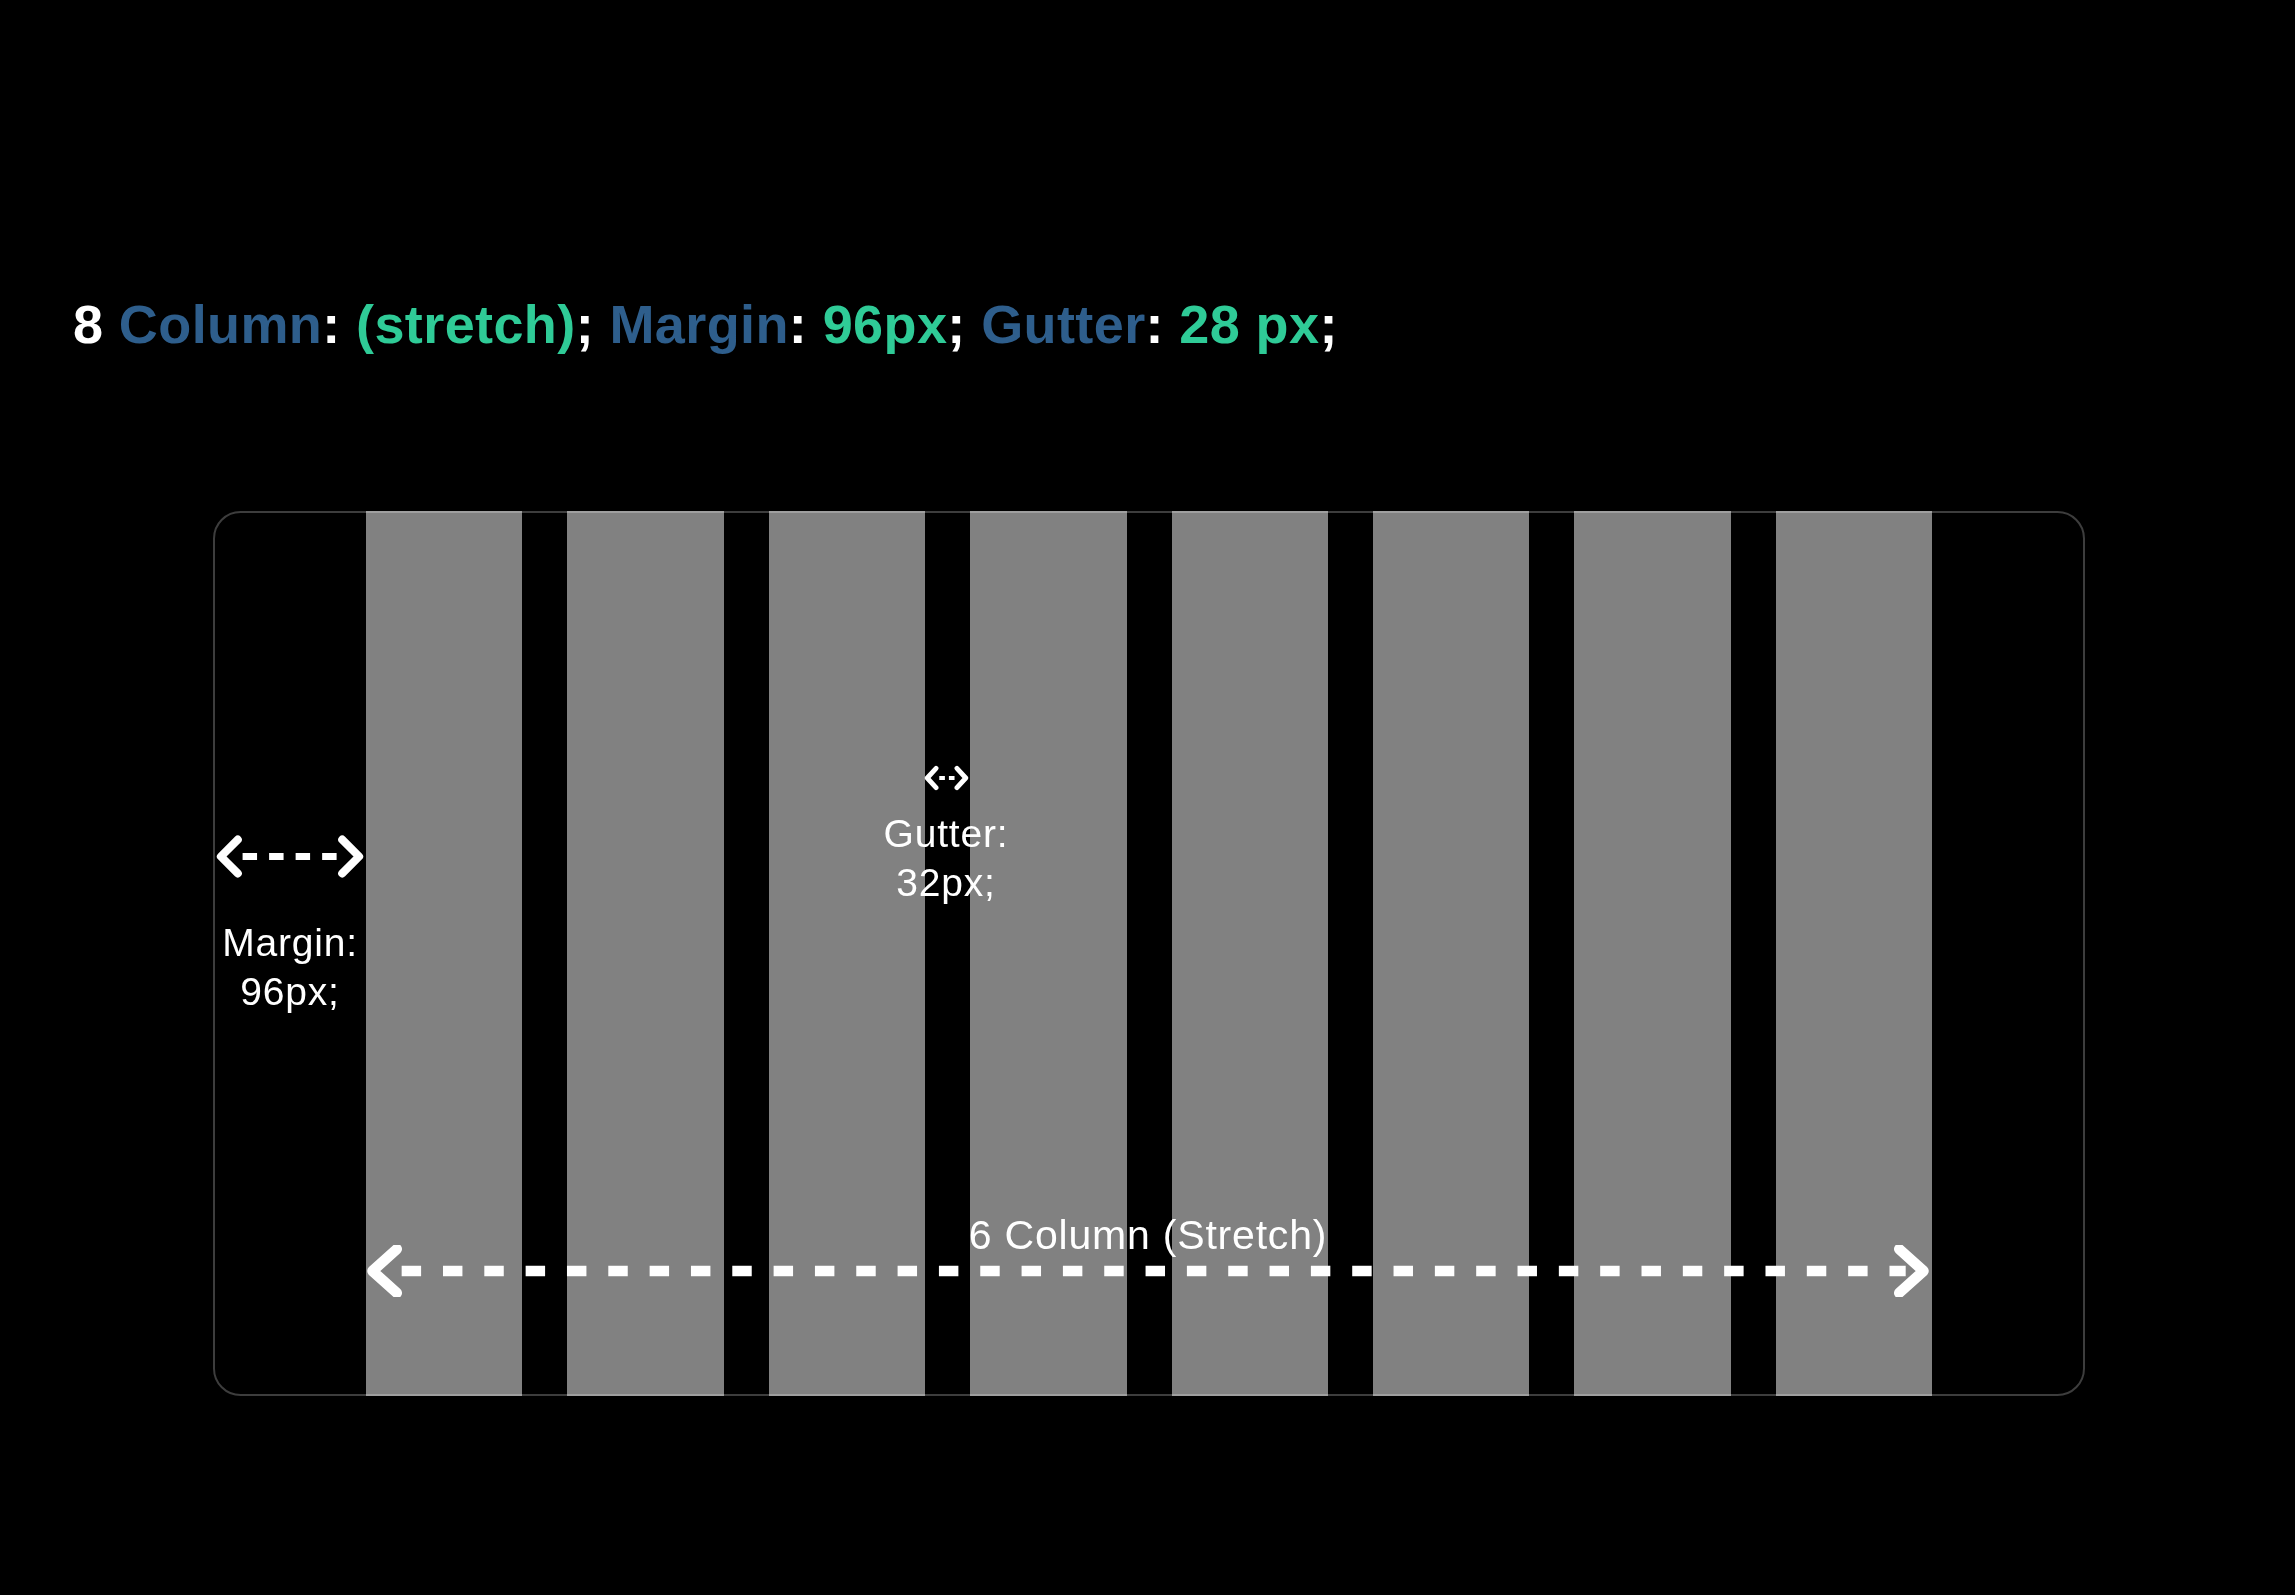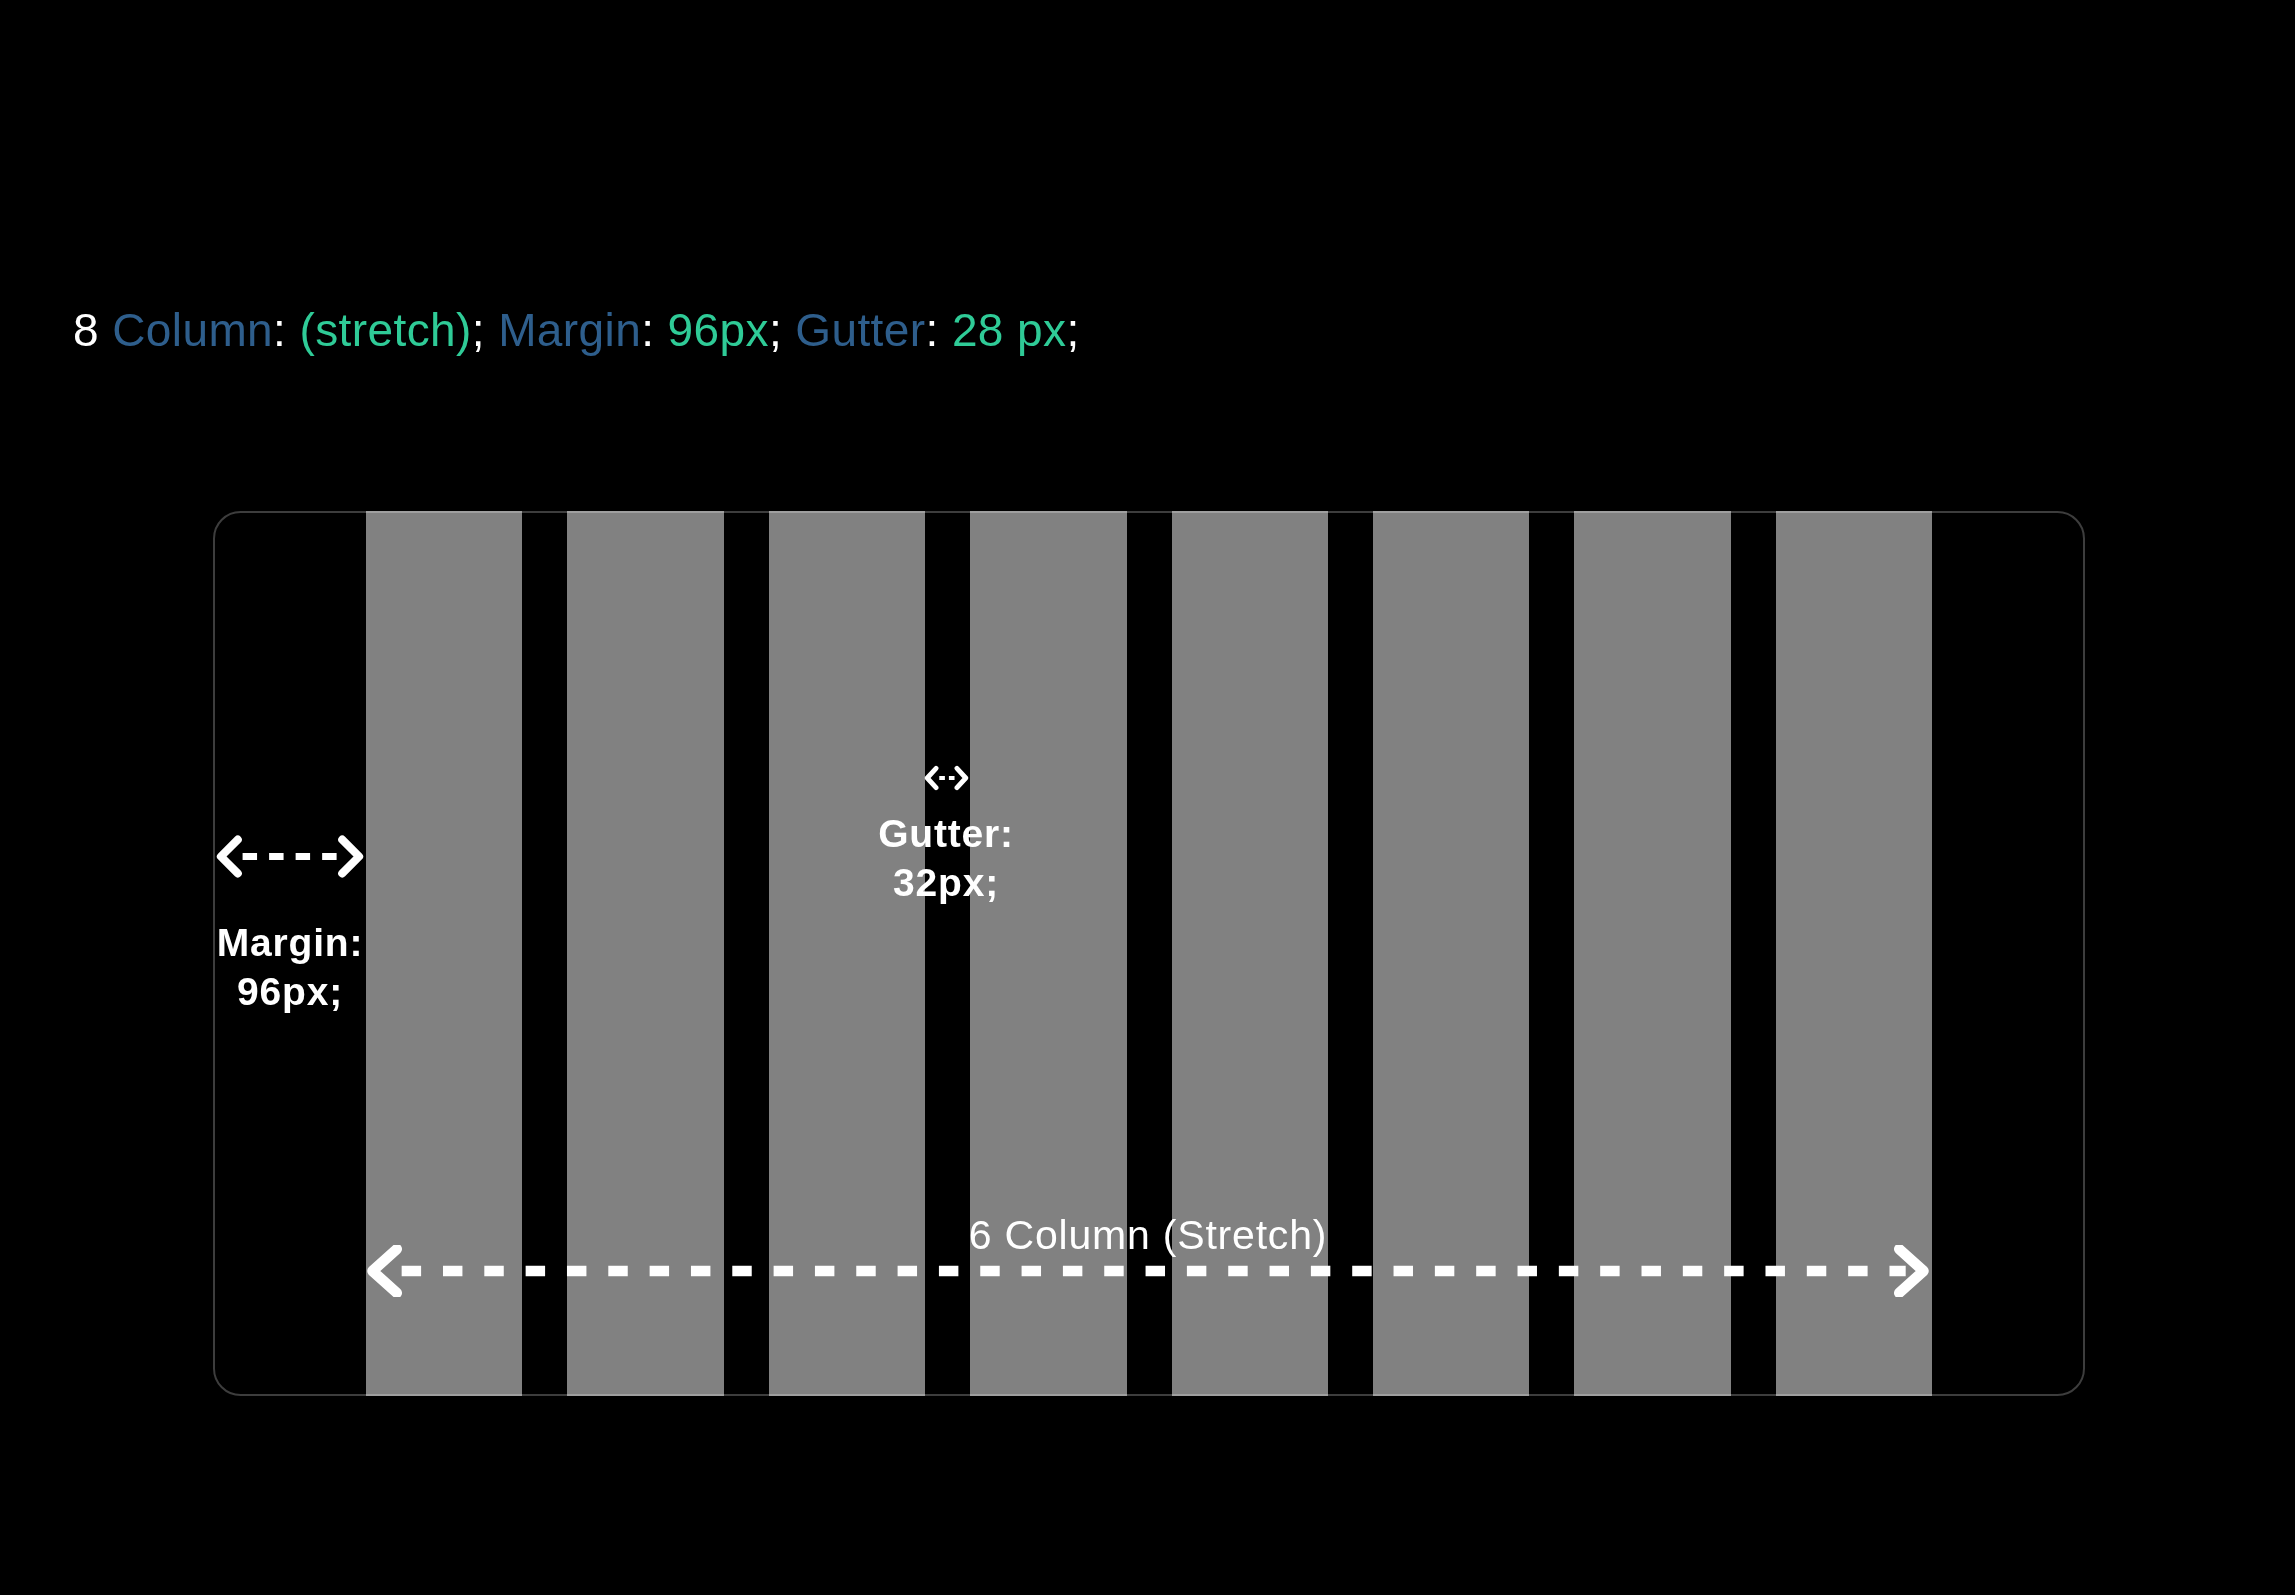--- a/index.html
+++ b/index.html
@@ -20,24 +20,24 @@
     font-size: 152px;
     font-weight: 300;
     letter-spacing: 6.5px;
     line-height: 1.15;
     color: var(--text, #ffffff);
     white-space: nowrap;
   }
   .spec {
     position: absolute;
     left: 73px;
-    top: 304px;
+    top: 293px;
     margin: 0;
-    font-size: 46px;
-    font-weight: 400;
+    font-size: 54px;
+    font-weight: 700;
     letter-spacing: 0.4px;
     line-height: 1.15;
     white-space: nowrap;
   }
   .seg-white { color: var(--text, #ffffff); }
   .seg-blue  { color: var(--label-blue, #2e5e8c); }
   .seg-green { color: var(--value-green, #2fcb97); }
 
   .grid-box {
     position: absolute;
@@ -64,21 +64,20 @@
     pointer-events: none;
   }
 
   .ann-label {
     font-size: 39px;
     line-height: 49px;
     letter-spacing: 0.8px;
     text-align: center;
     color: var(--text, #ffffff);
     white-space: nowrap;
-    font-weight: bold;
   }
 
   .margin-annotation {
     position: absolute;
     left: 0;
     top: 323px;
     width: 154px;
     display: flex;
     flex-direction: column;
     align-items: center;

